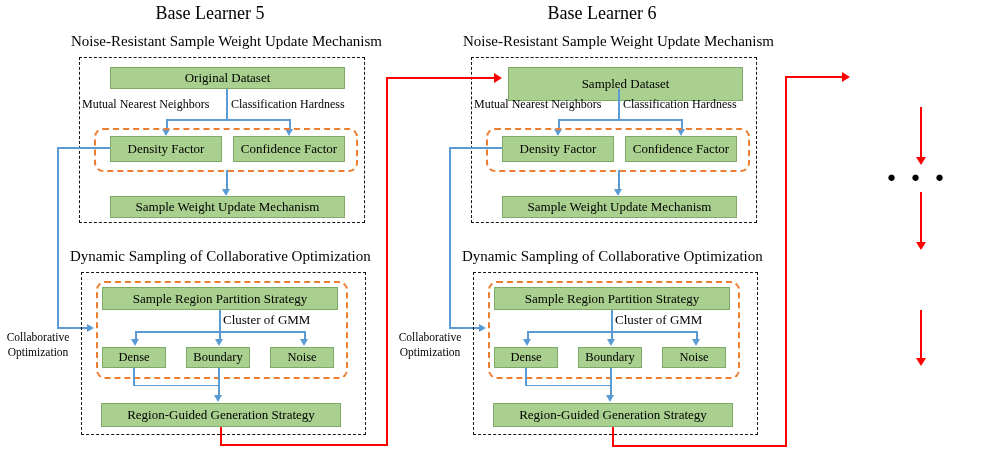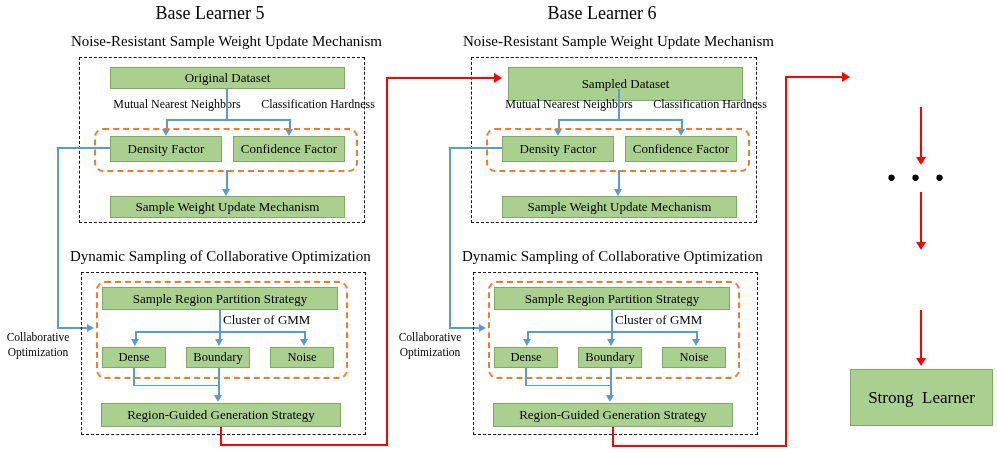--- a/index.html
+++ b/index.html
@@ -14,21 +14,21 @@
   .sub{font-size:15px;text-align:center;white-space:nowrap;}
   .dashbox{border:1.5px dashed #141414;}
   .orangebox{border:2px dashed #ED7D31;border-radius:9px;}
   .gbox{
     background:#A9D08E;border:1px solid #7fa968;
     display:flex;align-items:center;justify-content:center;
     font-size:13px;white-space:nowrap;box-sizing:border-box;
   }
   .gbox.sm{font-size:12.5px;}
   .gbox.lg{font-size:17px;white-space:pre;}
-  .lbl{font-size:12px;text-align:center;white-space:nowrap;margin-left:24px;}
+  .lbl{font-size:12px;text-align:left;white-space:nowrap;}
   .lbl13{font-size:13px;white-space:nowrap;}
   .collab{font-size:11.5px;text-align:center;line-height:1.28;}
   .bl{background:#5B9BD5;}
   .rl{background:#FF0000;}
   .vln{width:1.5px;}
   .hln{height:1.5px;}
   .rvln{width:2px;}
   .rhln{height:2px;}
   .arr-d-b{width:0;height:0;border-left:4.5px solid transparent;border-right:4.5px solid transparent;border-top:7px solid #5B9BD5;}
   .arr-r-b{width:0;height:0;border-top:4.5px solid transparent;border-bottom:4.5px solid transparent;border-left:7px solid #5B9BD5;}
@@ -185,15 +185,14 @@
 
   <div class="abs dots" style="left:887px;top:169px;">●●●</div>
 
   <div class="abs rl rvln" style="left:920px;top:192px;height:51px;"></div>
   <div class="abs arr-d-r" style="left:916px;top:242px;"></div>
 
 
   <div class="abs rl rvln" style="left:920px;top:310px;height:49px;"></div>
   <div class="abs arr-d-r" style="left:916px;top:358px;"></div>
 
-  <div class="abs gbox lg" style="left:850px;top:369px;width:143px;height:57px;">Strong  Learner</div>
 
 </div>
 
 </body></html>

